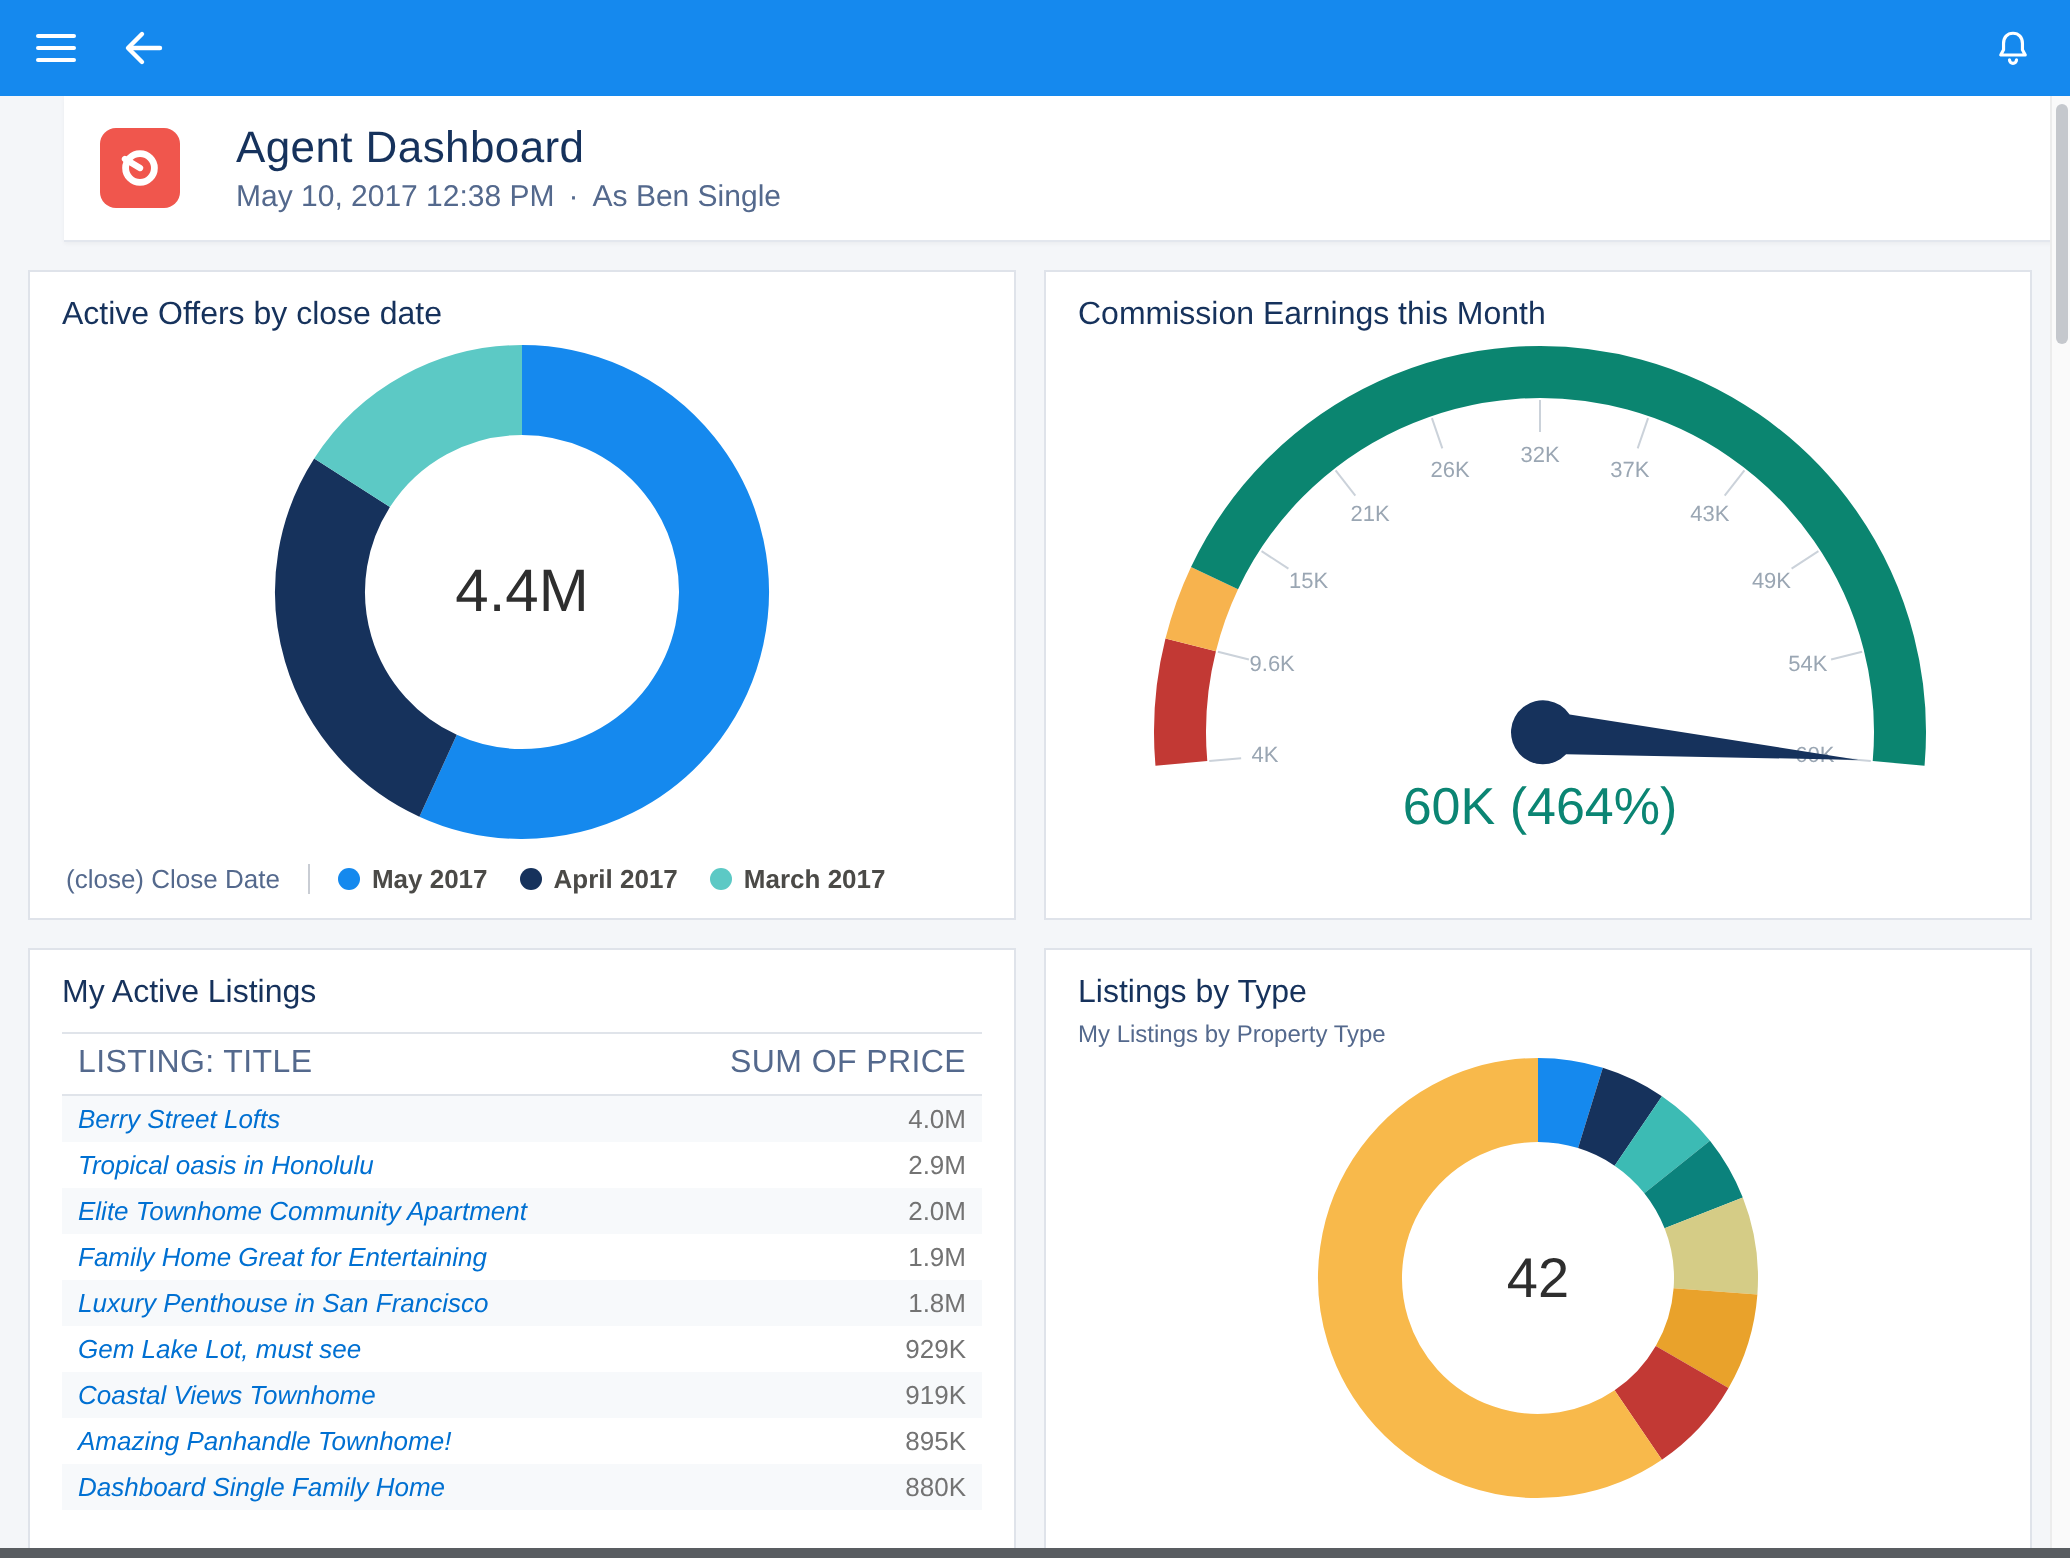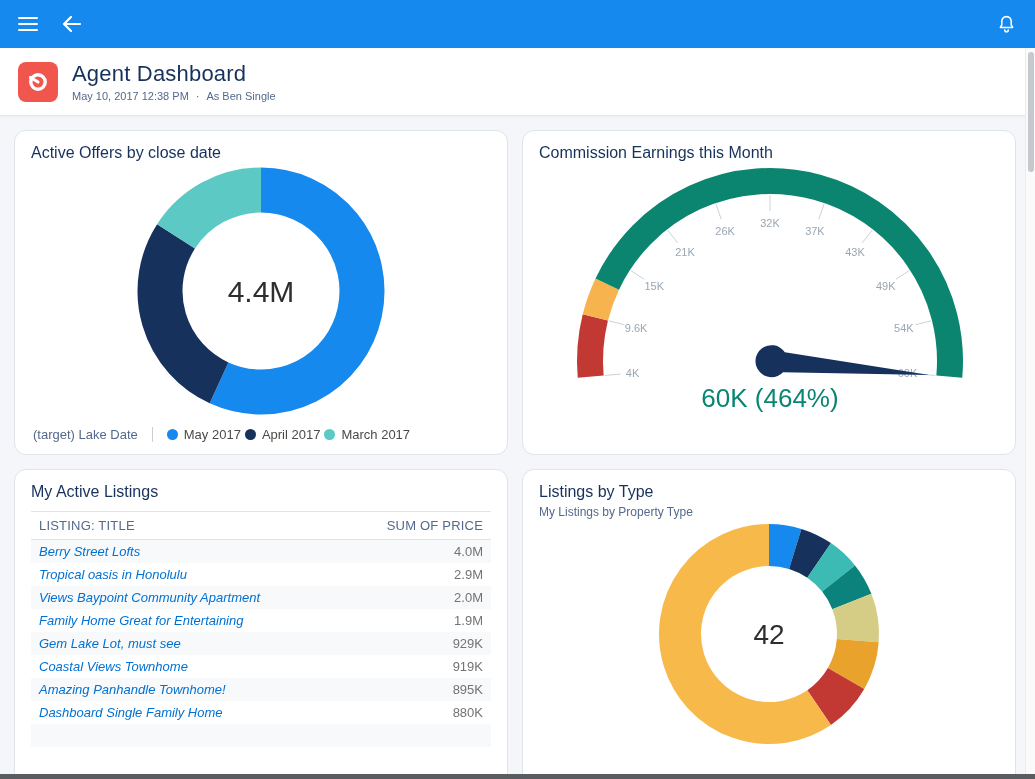--- a/index.html
+++ b/index.html
@@ -25,67 +25,68 @@
   .hamburger { width: 20px; display: flex; flex-direction: column; gap: 4px; cursor: pointer; }
   .hamburger span { height: 2px; background: #fff; border-radius: 1px; }
   .back-arrow { display: flex; cursor: pointer; }
   .bell { margin-left: auto; display: flex; cursor: pointer; }
 
   
   .page-header {
     background: #fff;
     display: flex;
     align-items: center;
-    gap: 14px;
+    gap: 28px;
     padding: 13px 18px;
     border-bottom: 1px solid #e3e7ee;
     box-shadow: 0 1px 2px rgba(0,0,0,0.04);
+    margin-left: 32px;
   }
   .dash-icon {
     width: 40px; height: 40px; border-radius: 8px;
     background: #f0564d;
     display: flex; align-items: center; justify-content: center;
     flex: 0 0 auto;
   }
   .ph-text h1 { margin: 0; font-size: 22px; font-weight: 400; color: #16325c; letter-spacing: .2px; }
-  .sub { font-size: 11px; color: #54698d; margin-top: 3px; display: flex; gap: 7px; align-items: center; }
+  .sub { font-size: 15px; color: #54698d; margin-top: 3px; display: flex; gap: 7px; align-items: center; }
 
   
   .grid {
     display: grid;
     grid-template-columns: 1fr 1fr;
     gap: 14px;
     padding: 14px 19px 14px 14px;
   }
   .card {
     background: #fff;
     border: 1px solid #dfe3ea;
-    border-radius: 12px;
+    border-radius: 0;
     padding: 10px 16px 12px;
     overflow: hidden;
   }
   .card h2 { margin: 2px 0 2px; font-size: 16px; font-weight: 400; color: #16325c; line-height: 20px; }
   .card .card-sub { font-size: 12px; color: #54698d; margin: 2px 0 0; line-height: 17px; }
   .row2 { height: 430px; }
 
   .chart-svg { display: block; margin: 0 auto; }
   svg text { font-family: "Liberation Sans", sans-serif; }
 
   
   .legend { display: flex; align-items: center; gap: 14px; font-size: 13px; color: #54698d; margin-top: 10px; padding: 0 2px; }
   .legend-sep { width: 1px; height: 15px; background: #c9cdd4; }
-  .legend-items { display: flex; align-items: center; gap: 4px; }
+  .legend-items { display: flex; align-items: center; gap: 16px; font-weight: bold; }
   .legend-item { display: flex; align-items: center; gap: 6px; cursor: pointer; }
   .legend-item .dot { width: 11px; height: 11px; border-radius: 50%; flex: 0 0 auto; }
   .legend-item .lab { color: #4b4a47; }
 
   
   table { width: 100%; border-collapse: collapse; margin-top: 9px; border-top: 1px solid #e0e4ea; }
   thead th {
-    font-size: 13px; font-weight: 400; color: #54698d;
+    font-size: 16px; font-weight: 400; color: #54698d;
     padding: 6px 8px; border-bottom: 1px solid #e0e4ea; letter-spacing: .2px; margin-left: 32px;
   }
   th.left { text-align: left; }
   th.right { text-align: right; }
   tbody td { font-size: 13px; padding: 4px 8px; height: 15px; }
   tbody tr:nth-child(odd) { background: #f7f9fb; }
   td.t a { color: #0070d2; text-decoration: none; font-style: italic; }
   td.v { text-align: right; color: #737373; }
 
   
@@ -146,21 +147,21 @@
 
   <section class="card">
     <h2>Active Offers by close date</h2>
     <svg id="donut1" class="chart-svg" width="440" height="252">
         <path d="M 220 25 A 101 101 0 1 1 178.04324403521372 217.8729047592998" stroke="#1589EE" stroke-width="45" fill="none"></path>
         <path d="M 178.04308368680952 217.87283153080637 A 101 101 0 0 1 135.0332978809605 71.39542573177218" stroke="#16325C" stroke-width="45" fill="none"></path>
         <path d="M 135.03339318405068 71.39527743698468 A 101 101 0 0 1 219.99982372174546 25.000000000153833" stroke="#5CC9C5" stroke-width="45" fill="none"></path>
         <text x="220" y="126" text-anchor="middle" dominant-baseline="central" font-size="30" fill="#2e2e2e">4.4M</text>
       </svg>
     <div class="legend">
-      <span class="legend-title">(target) Lake Date</span>
+      <span class="legend-title">(close) Close Date</span>
       <span class="legend-sep"></span>
       <span class="legend-items" id="legend1">
           <span class="legend-item">
             <span class="dot" style="background: rgb(21, 137, 238);"></span>
             <span class="lab">May 2017</span>
           </span>
           <span class="legend-item">
             <span class="dot" style="background: rgb(22, 50, 92);"></span>
             <span class="lab">April 2017</span>
           </span>
@@ -219,26 +220,30 @@
       <tbody id="listing-rows">
           <tr>
             <td class="t"><a href="#">Berry Street Lofts</a></td>
             <td class="v">4.0M</td>
           </tr>
           <tr>
             <td class="t"><a href="#">Tropical oasis in Honolulu</a></td>
             <td class="v">2.9M</td>
           </tr>
           <tr>
-            <td class="t"><a href="#">Views Baypoint Community Apartment</a></td>
+            <td class="t"><a href="#">Elite Townhome Community Apartment</a></td>
             <td class="v">2.0M</td>
           </tr>
           <tr>
             <td class="t"><a href="#">Family Home Great for Entertaining</a></td>
             <td class="v">1.9M</td>
+          </tr>
+          <tr>
+            <td class="t"><a href="#">Luxury Penthouse in San Francisco</a></td>
+            <td class="v">1.8M</td>
           </tr>
           <tr>
             <td class="t"><a href="#">Gem Lake Lot, must see</a></td>
             <td class="v">929K</td>
           </tr>
           <tr>
             <td class="t"><a href="#">Coastal Views Townhome</a></td>
             <td class="v">919K</td>
           </tr>
           <tr>

